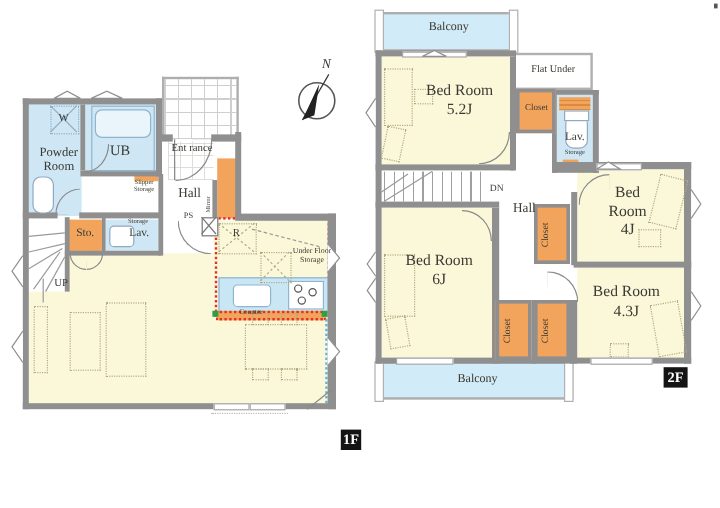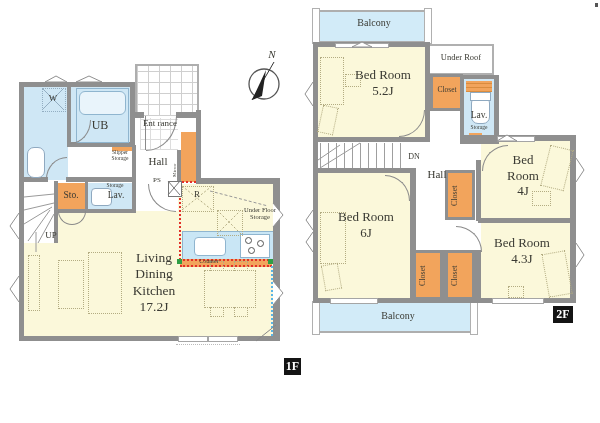--- a/index.html
+++ b/index.html
@@ -218,46 +218,43 @@
       <polyline points="273,281 283,293 273,305"></polyline>
       <polyline points="313,82 305,94 313,106"></polyline>
       <polyline points="313,210 306,220 313,230"></polyline>
       <polyline points="313,232 306,242 313,252"></polyline>
       <polyline points="576,158 584,170 576,182"></polyline>
       <polyline points="576,243 584,255 576,267"></polyline>
     </g>
   </svg>
 
   <div class="lbl" style="left:264px;top:48px;width:16px;font-size:11px;font-style:italic;">N</div>
+  <div class="lbl" style="left:22px;top:122px;width:54px;font-size:10.5px;">Powder Room</div>
   <div class="lbl" style="left:44px;top:93px;width:18px;font-size:9px;">W</div>
   <div class="lbl" style="left:84px;top:119px;width:32px;font-size:12px;text-align:center;">UB</div>
   <div class="lbl" style="left:142px;top:118px;width:36px;font-size:9px;">Ent rance</div>
   <div class="lbl" style="left:140px;top:155px;width:36px;font-size:11px;">Hall</div>
   <div class="lbl" style="left:105px;top:149px;width:30px;font-size:5.5px;">Slipper Storage</div>
   <div class="lbl v" style="left:172px;top:155px;width:9px;height:30px;font-size:5px;">Mirror</div>
   <div class="lbl" style="left:149px;top:176px;width:16px;font-size:7px;">PS</div>
   <div class="lbl" style="left:56px;top:190px;width:30px;font-size:9.5px;">Sto.</div>
   <div class="lbl" style="left:100px;top:182px;width:30px;font-size:5.5px;">Storage</div>
   <div class="lbl" style="left:102px;top:190px;width:28px;font-size:9.5px;">Lav.</div>
   <div class="lbl" style="left:38px;top:230px;width:26px;font-size:9px;">UP</div>
   <div class="lbl" style="left:190px;top:189px;width:14px;font-size:9px;">R</div>
   <div class="lbl" style="left:240px;top:206px;width:40px;font-size:6.5px;">Under Floor Storage</div>
   <div class="lbl" style="left:192px;top:258px;width:34px;font-size:6px;line-height:7px;">Counter</div>
-  <div class="lbl" style="left:126px;top:250px;width:56px;font-size:13.5px;line-height:1.22;">
-    <span>Living Dining Kitchen</span><br>
-    <span>17.2J</span>
-  </div>
   <div class="badge" style="left:284px;top:320px;width:17px;height:17px;margin-top:38px;">1F</div>
 
   <div class="lbl" style="left:338px;top:17px;width:72px;font-size:10px;">Balcony</div>
   <div class="lbl" style="left:352px;top:67px;width:62px;font-size:13px;line-height:1.2;">
     <span>Bed Room</span><br>
     <span>5.2J</span>
   </div>
-  <div class="lbl" style="left:430px;top:53px;width:62px;font-size:8.5px;">Under Roof</div>
+  <div class="lbl" style="left:430px;top:53px;width:62px;font-size:8.5px;">Flat Under</div>
   <div class="lbl" style="left:432px;top:86px;width:30px;font-size:7.5px;">Closet</div>
   <div class="lbl" style="left:463px;top:110px;width:32px;font-size:9.5px;">Lav.</div>
   <div class="lbl" style="left:463px;top:124px;width:32px;font-size:5.5px;">Storage</div>
   <div class="lbl" style="left:497px;top:152px;width:52px;font-size:13px;line-height:1.2;">
     <span>Bed Room</span><br>
     <span>4J</span>
   </div>
   <div class="lbl" style="left:403px;top:152px;width:22px;font-size:8px;">DN</div>
   <div class="lbl" style="left:418px;top:168px;width:38px;font-size:11px;">Hall</div>
   <div class="lbl v" style="left:450px;top:174px;width:20px;height:43px;font-size:8px;">Closet</div>

